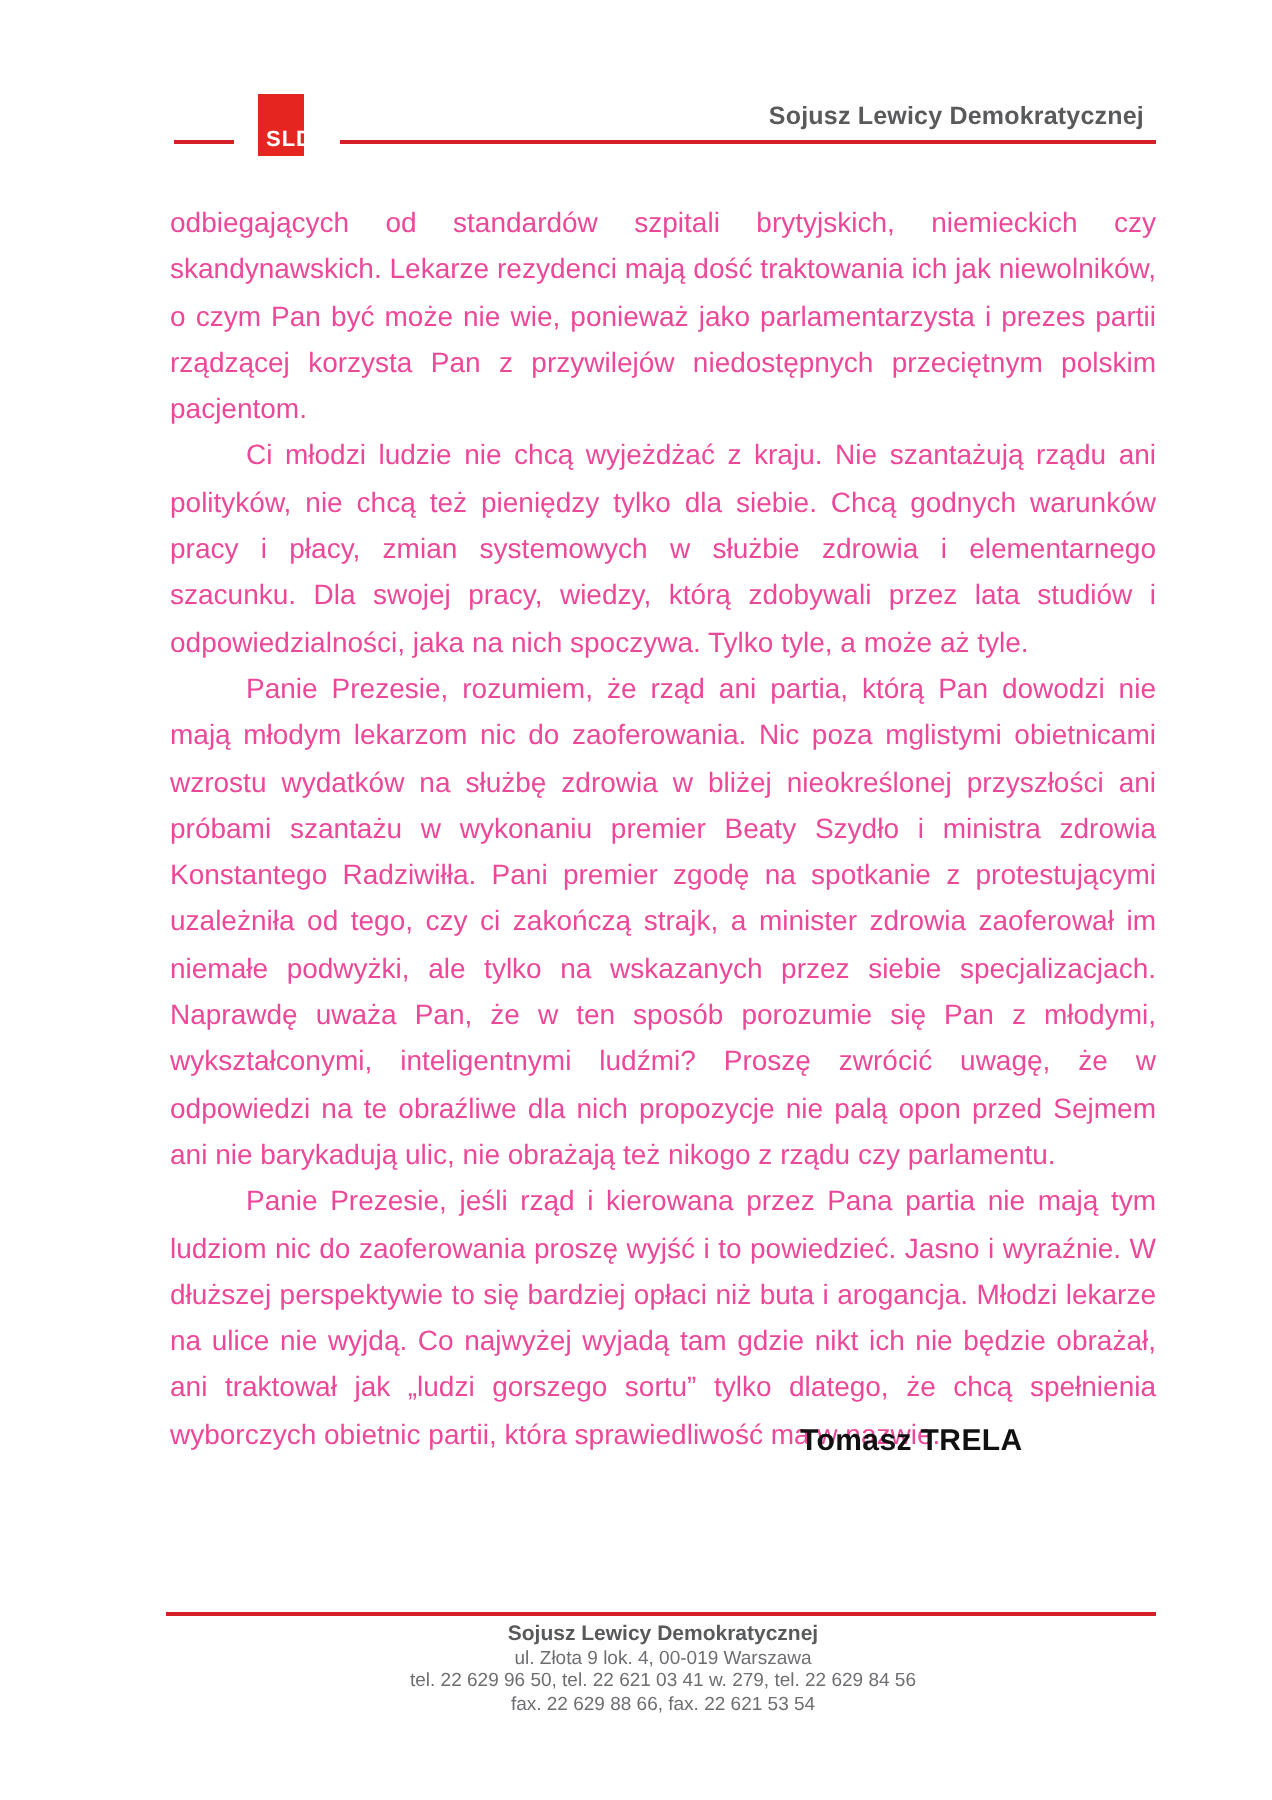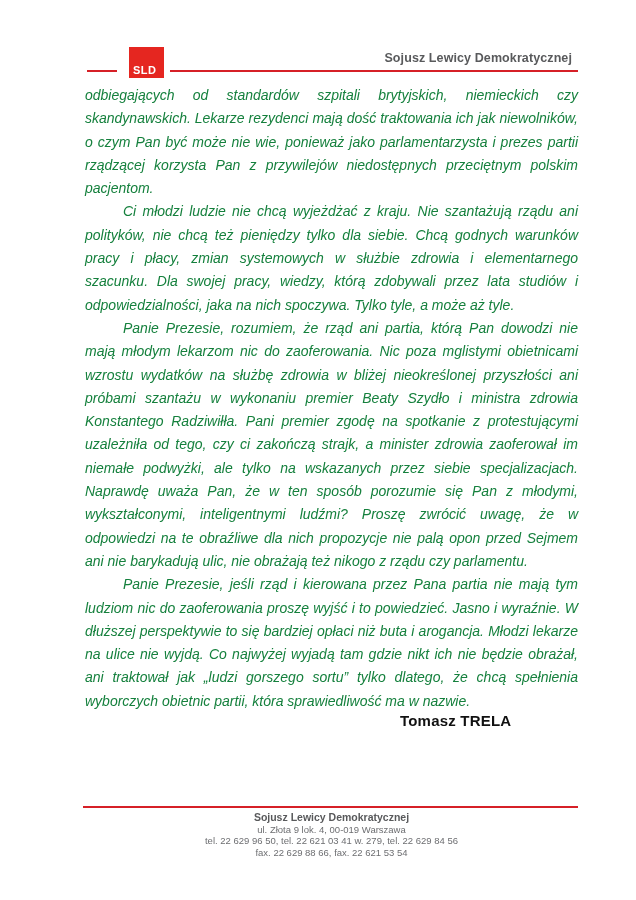--- a/index.html
+++ b/index.html
@@ -16,38 +16,38 @@
   .hdr-line-short {
     position: absolute; left: 87px; top: 70px;
     width: 30px; height: 2px; background: #d62027;
   }
   .hdr-line-long {
     position: absolute; left: 170px; top: 70px;
     width: 408px; height: 2px; background: #d62027;
   }
   .logo {
     position: absolute; left: 129px; top: 47px;
-    width: 35px; height: 31px; background: #e52620;
+    width: 23px; height: 31px; background: #e52620;
   }
   .logo-text {
     position: absolute; left: 4px; bottom: 2px;
     color: #ffffff; font-weight: bold; font-size: 11px;
     letter-spacing: 0.5px; line-height: 1;
   }
   .hdr-org {
     position: absolute; top: 51px; right: 64px;
     font-size: 12.5px; font-weight: bold; color: #595a5c;
     letter-spacing: 0.1px;
   }
 
   
   .body-text {
-    position: absolute; left: 85px; top: 84px; width: 493px;
+    position: absolute; left: 85px; top: 100px; width: 493px;
     font-size: 14px; line-height: 23.3px;
-    text-align: justify; color: #15803d; font-style: italic;
+    text-align: justify; color: #ec4899;
   }
   .body-text p { margin: 0; }
   .body-text p.indent { text-indent: 38px; }
 
   .signature {
     position: absolute; left: 400px; top: 712px;
     font-weight: bold; font-size: 15px; color: #111111;
     letter-spacing: 0.2px;
     text-align: center;
   }

